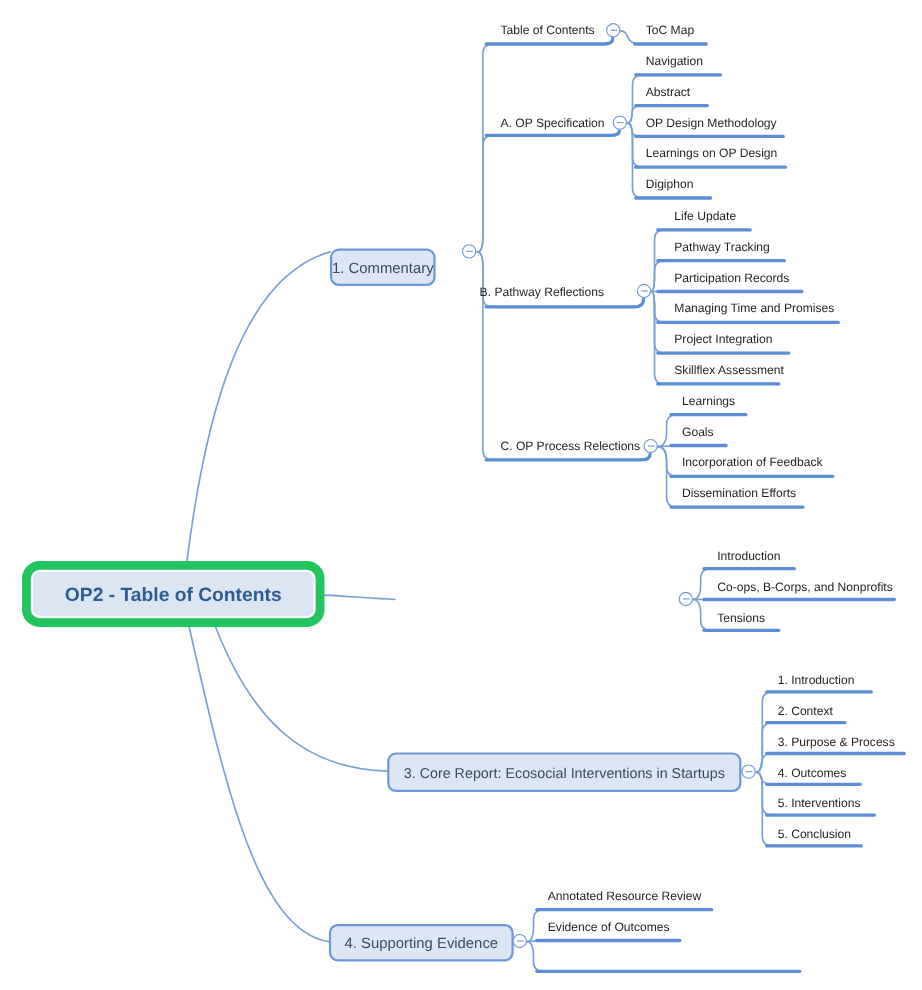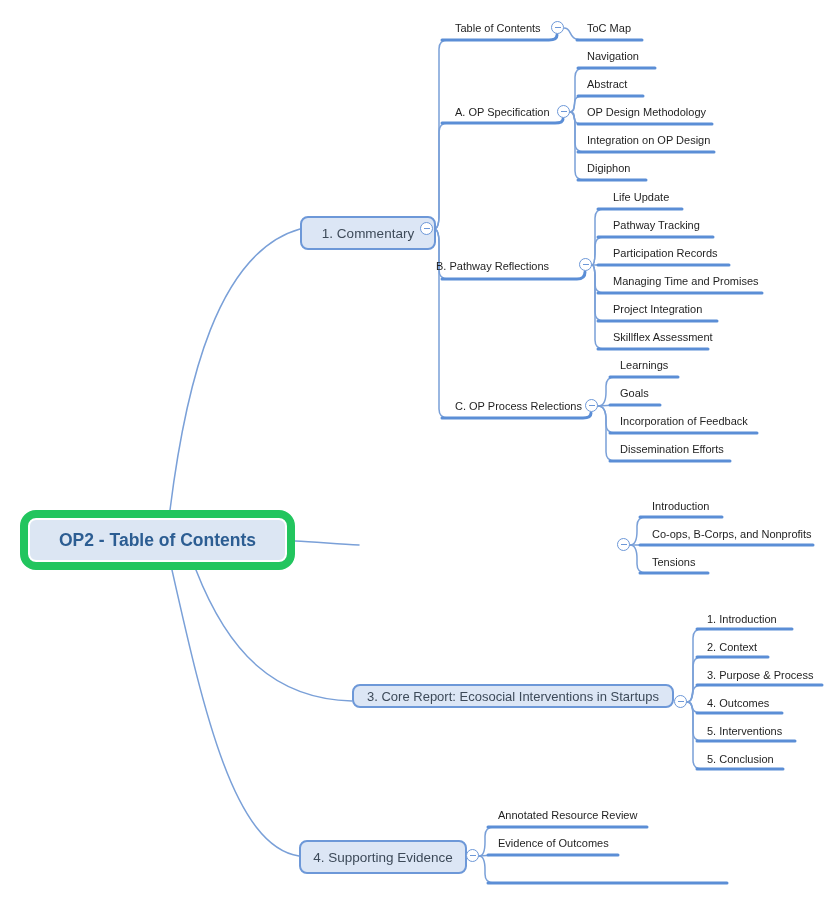--- a/index.html
+++ b/index.html
@@ -102,34 +102,34 @@
       <path d="M697,713 H782" fill="none" stroke="#5b8ed6" stroke-width="3" stroke-linecap="round"></path>
       <path d="M697,741 H795" fill="none" stroke="#5b8ed6" stroke-width="3" stroke-linecap="round"></path>
       <path d="M697,769 H783" fill="none" stroke="#5b8ed6" stroke-width="3" stroke-linecap="round"></path>
       <path d="M488,827 H647" fill="none" stroke="#5b8ed6" stroke-width="3" stroke-linecap="round"></path>
       <path d="M488,855 H618" fill="none" stroke="#5b8ed6" stroke-width="3" stroke-linecap="round"></path>
       <path d="M488,883 H727" fill="none" stroke="#5b8ed6" stroke-width="3" stroke-linecap="round"></path>
     </svg>
 
   <div class="root-node" style="left:20px;top:510px;width:275px;height:60px">OP2 - Table of Contents</div>
 
-  <div class="topic" style="left:300px;top:216px;width:136px;height:34px">1. Commentary</div>
-  <div class="topic" style="left:352px;top:684px;width:322px;height:24px;font-size:13px">3. Core Report: Ecosocial Interventions in Startups</div>
+  <div class="topic" style="left:300px;top:226px;width:96px;height:34px">1. Commentary</div>
+  <div class="topic" style="left:352px;top:684px;width:322px;height:36px;font-size:13px">3. Core Report: Ecosocial Interventions in Startups</div>
   <div class="topic" style="left:299px;top:840px;width:168px;height:34px">4. Supporting Evidence</div>
 
   <div class="label" style="left:455px;top:21px">Table of Contents</div>
   <div class="label" style="left:455px;top:105px">A. OP Specification</div>
   <div class="label" style="left:436px;top:259px">B. Pathway Reflections</div>
   <div class="label" style="left:455px;top:399px">C. OP Process Relections</div>
 
   <div class="label" style="left:587px;top:21px">ToC Map</div>
   <div class="label" style="left:587px;top:49px">Navigation</div>
   <div class="label" style="left:587px;top:77px">Abstract</div>
   <div class="label" style="left:587px;top:105px">OP Design Methodology</div>
-  <div class="label" style="left:587px;top:133px">Integration on OP Design</div>
+  <div class="label" style="left:587px;top:133px">Learnings on OP Design</div>
   <div class="label" style="left:587px;top:161px">Digiphon</div>
   <div class="label" style="left:613px;top:190px">Life Update</div>
   <div class="label" style="left:613px;top:218px">Pathway Tracking</div>
   <div class="label" style="left:613px;top:246px">Participation Records</div>
   <div class="label" style="left:613px;top:274px">Managing Time and Promises</div>
   <div class="label" style="left:613px;top:302px">Project Integration</div>
   <div class="label" style="left:613px;top:330px">Skillflex Assessment</div>
   <div class="label" style="left:620px;top:358px">Learnings</div>
   <div class="label" style="left:620px;top:386px">Goals</div>
   <div class="label" style="left:620px;top:414px">Incorporation of Feedback</div>

